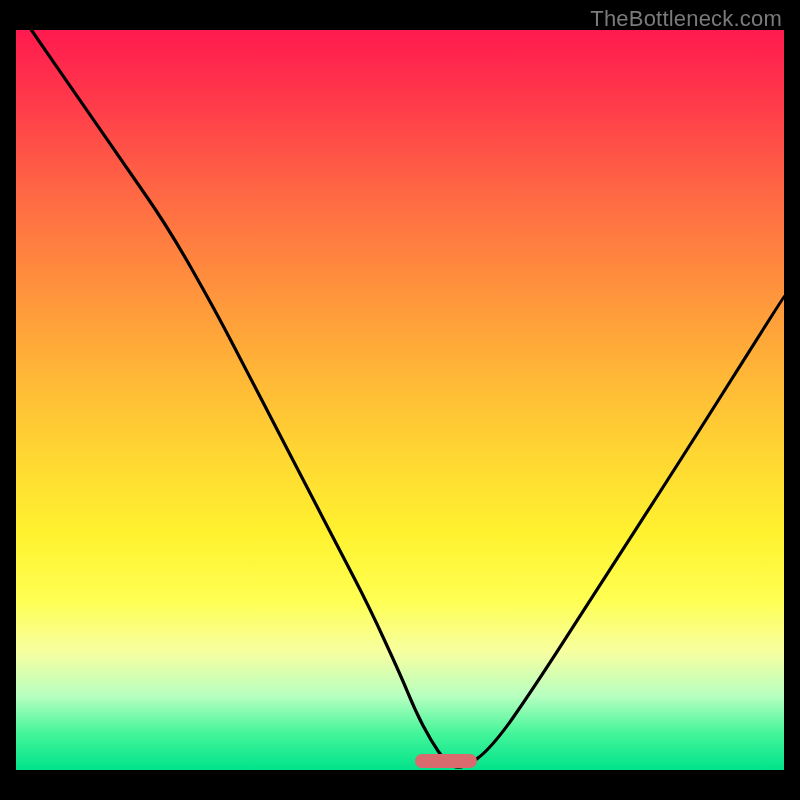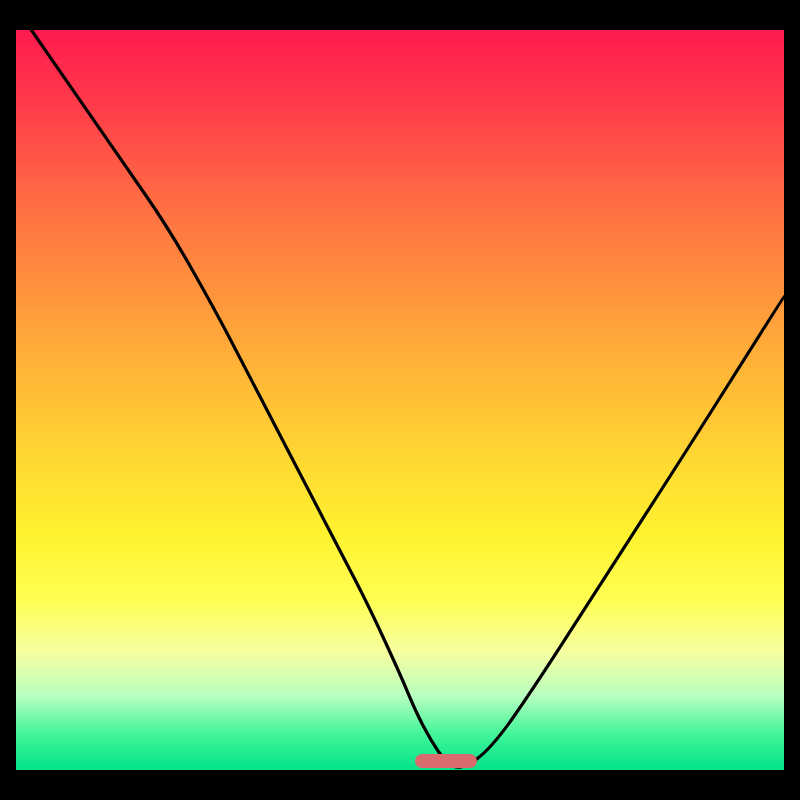--- a/index.html
+++ b/index.html
@@ -61,20 +61,21 @@
     border-radius: 10px;
     height: 14px;
     width: 62px;
     bottom: 2px;
   }
 </style>
 </head>
 <body>
 
 <div class="container">
+  <div class="watermark">TheBottleneck.com</div>
 
   <div class="plot-area">
     <svg class="curve-svg" viewBox="0 0 768 740" preserveAspectRatio="none">
       <path id="curve-path" fill="none" stroke="#000" stroke-width="3.2" stroke-linecap="round" stroke-linejoin="round" d="M 15.4 0.0 Q 15.4 0.0 38.4 33.3 Q 61.4 66.6 84.5 99.9 Q 107.5 133.2 130.6 166.5 Q 153.6 199.8 176.6 240.5 Q 199.7 281.2 215.0 310.8 Q 230.4 340.4 245.8 370.0 Q 261.1 399.6 276.5 429.2 Q 291.8 458.8 307.2 488.4 Q 322.6 518.0 337.9 547.6 Q 353.3 577.2 368.6 610.5 Q 384.0 643.8 391.7 662.3 Q 399.4 680.8 407.0 695.6 Q 414.7 710.4 422.4 721.5 Q 430.1 732.6 437.8 736.3 Q 445.4 740.0 460.8 728.9 Q 476.2 717.8 499.2 684.5 Q 522.2 651.2 553.0 603.1 Q 583.7 555.0 622.1 495.8 Q 660.5 436.6 714.2 351.5 T 768.0 266.4"></path>
     </svg>
     <div id="marker" class="marker" style="left: 399.4px; width: 61.4px;"></div>
   </div>
 </div>
 
 </body></html>

